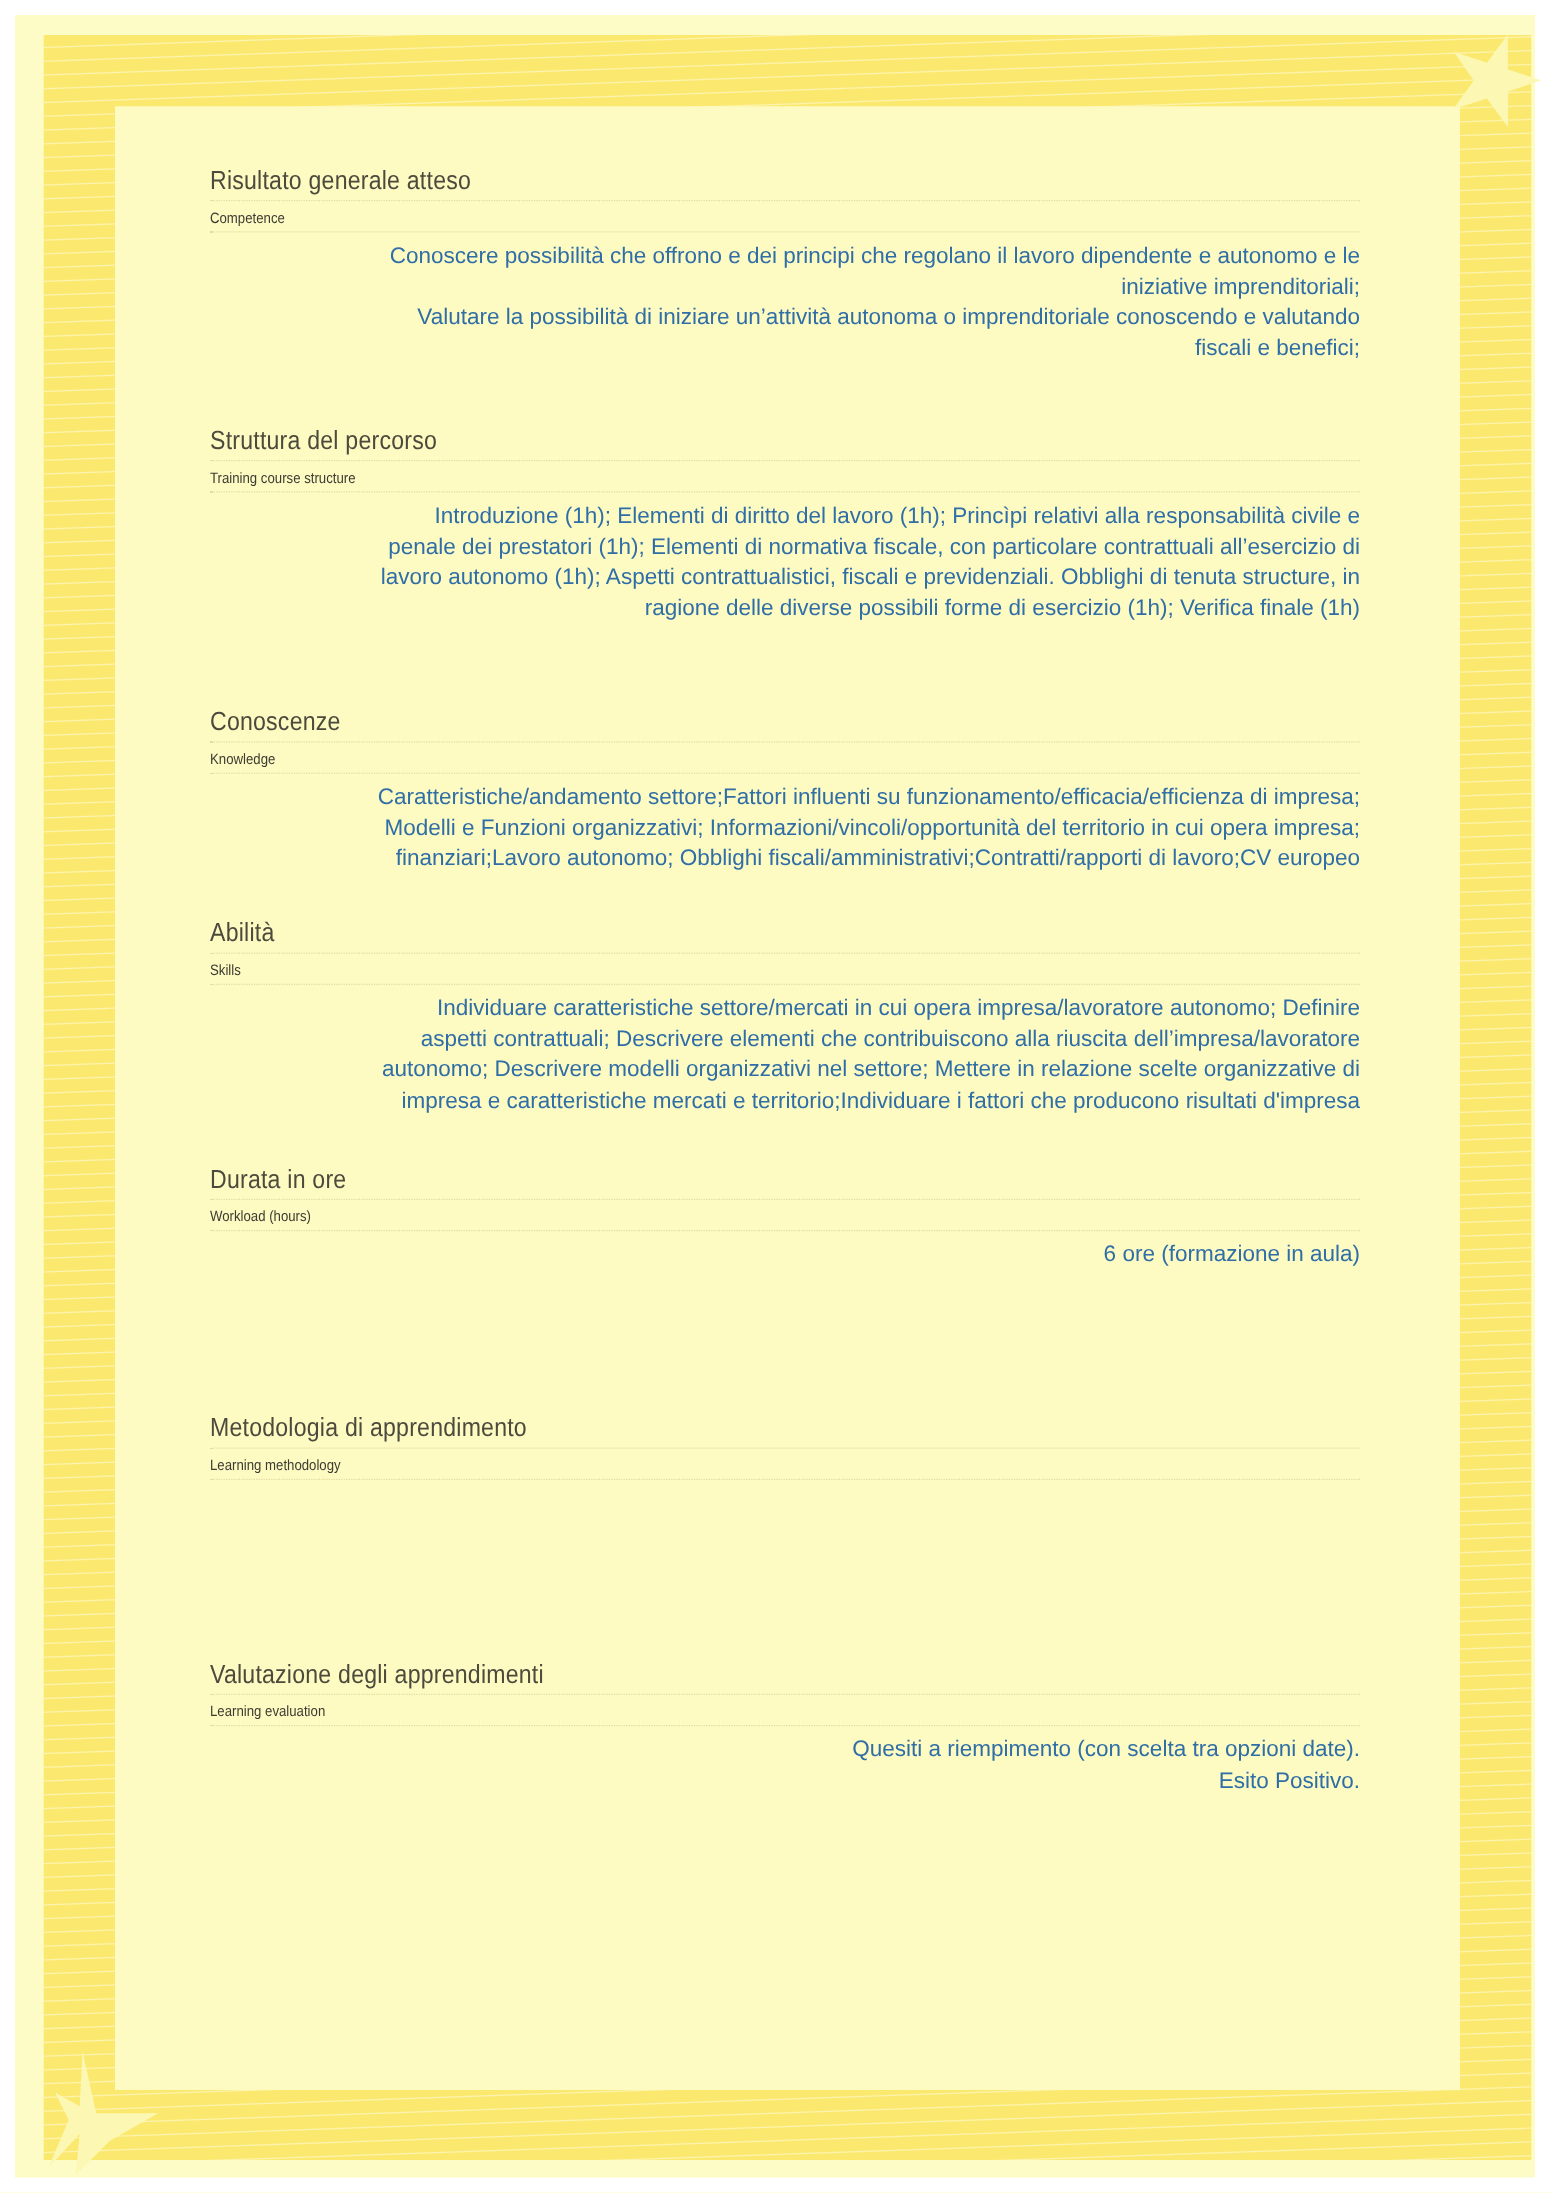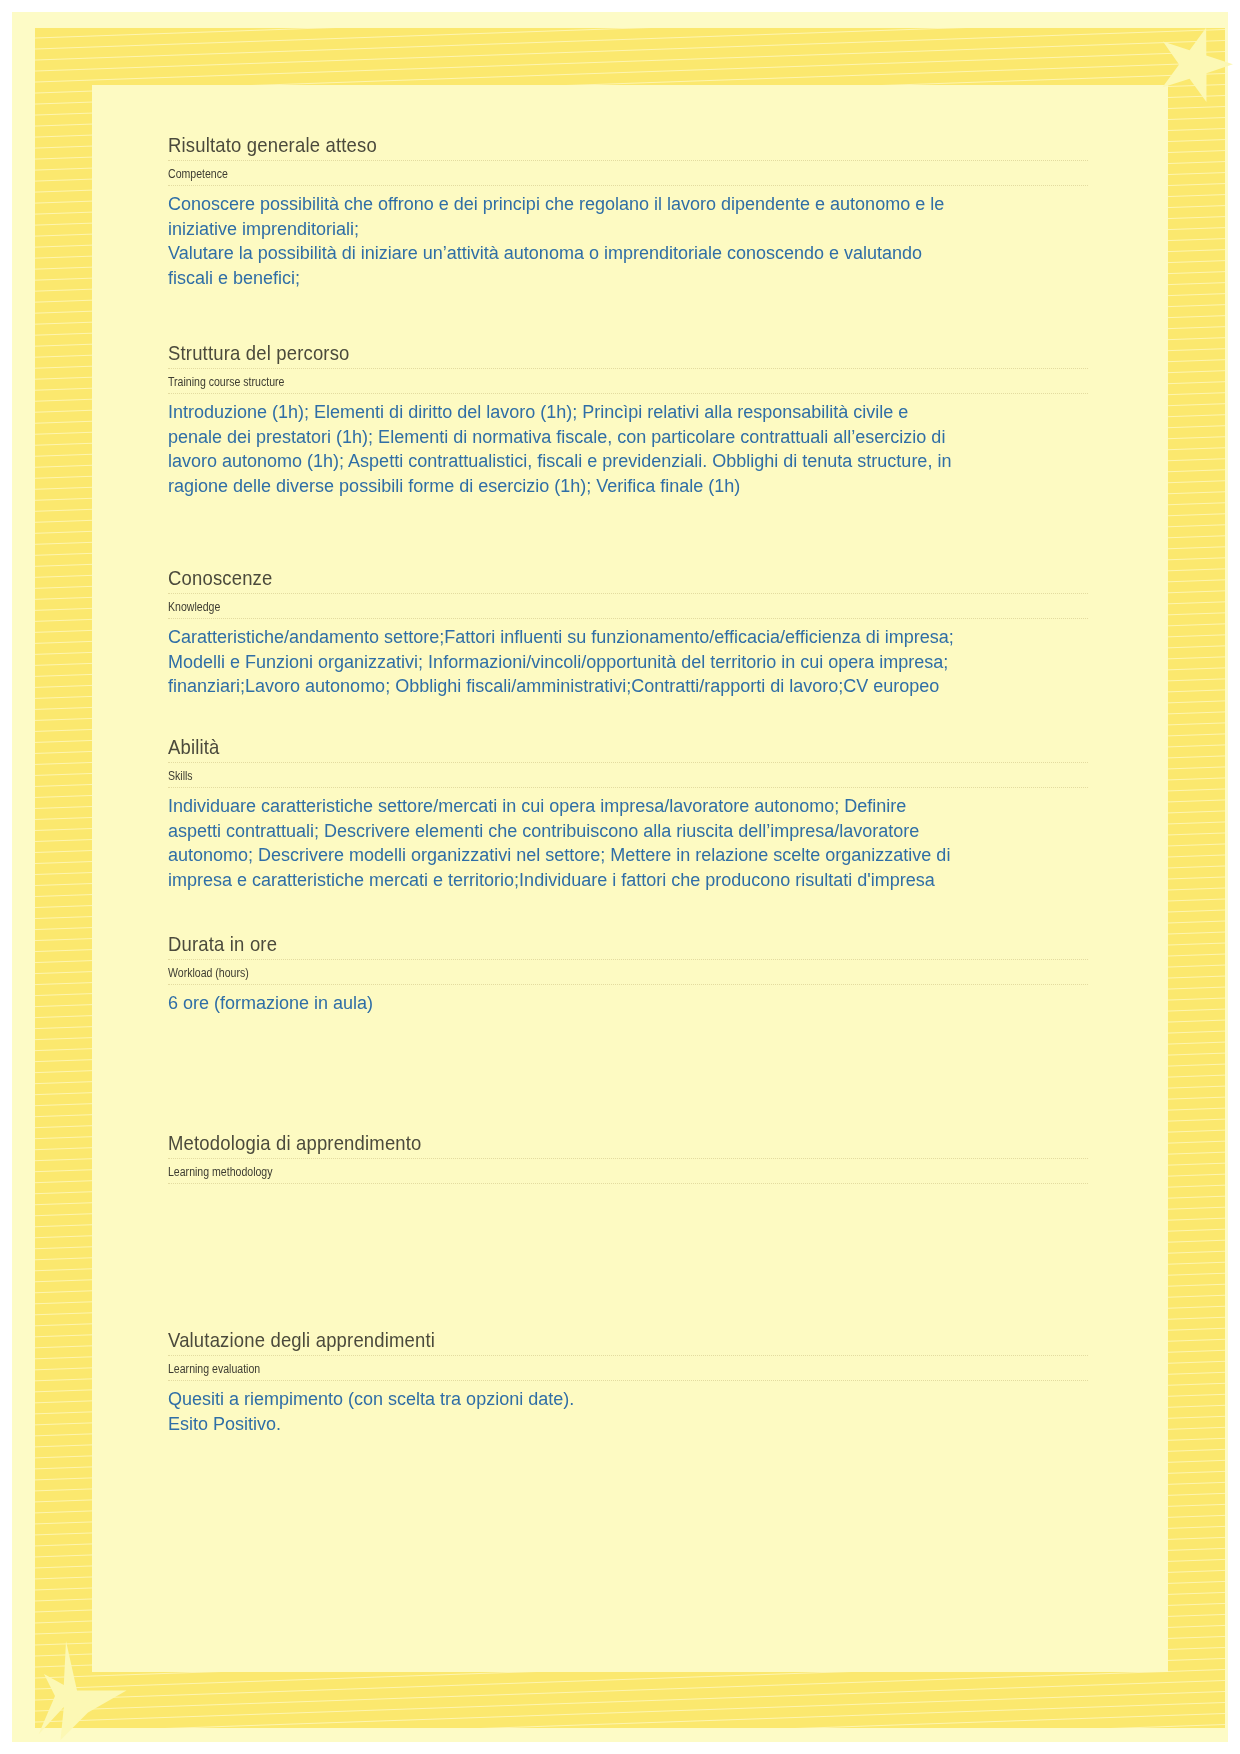--- a/index.html
+++ b/index.html
@@ -34,20 +34,21 @@
   .sub {
     font-family: "Liberation Sans", sans-serif;
     font-size: 12px; color: #3d3c32; height: 18px; line-height: 18px;
     margin-top: 4px; transform: scaleX(0.88); transform-origin: left center;
     white-space: nowrap;
   }
   .body-text {
     font-family: "Liberation Sans", sans-serif;
     font-size: 18px; line-height: 24.5px; color: #2f6ea6;
     margin-top: 6px;
+    text-align: right;
   }
   .body-text div { white-space: nowrap; }
 </style>
 </head>
 <body>
 
 <div class="paper"></div>
 <div class="band"></div>
 <div class="inner"></div>
 

